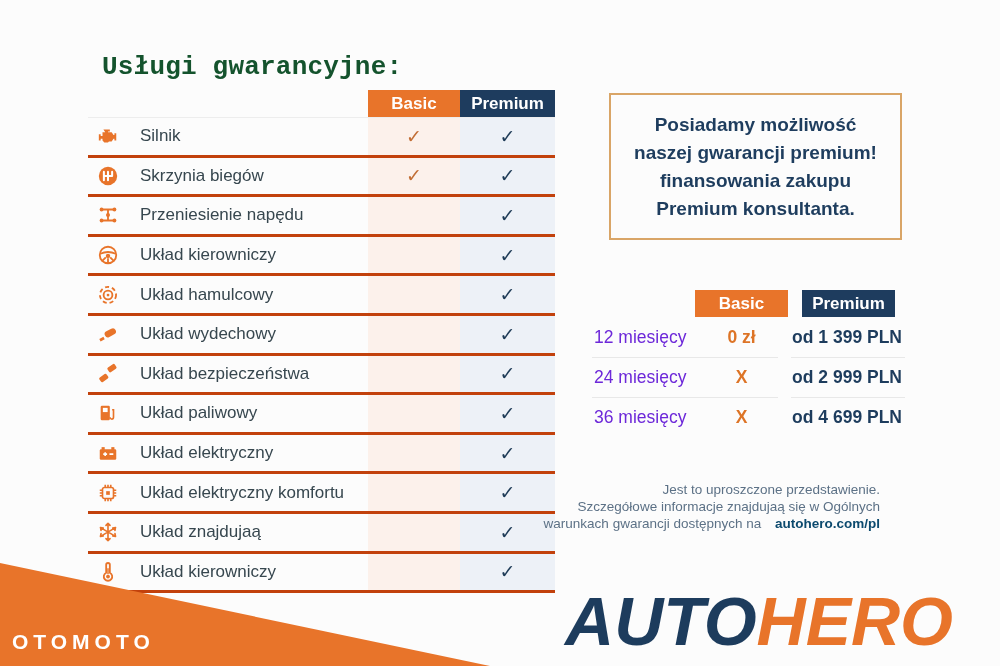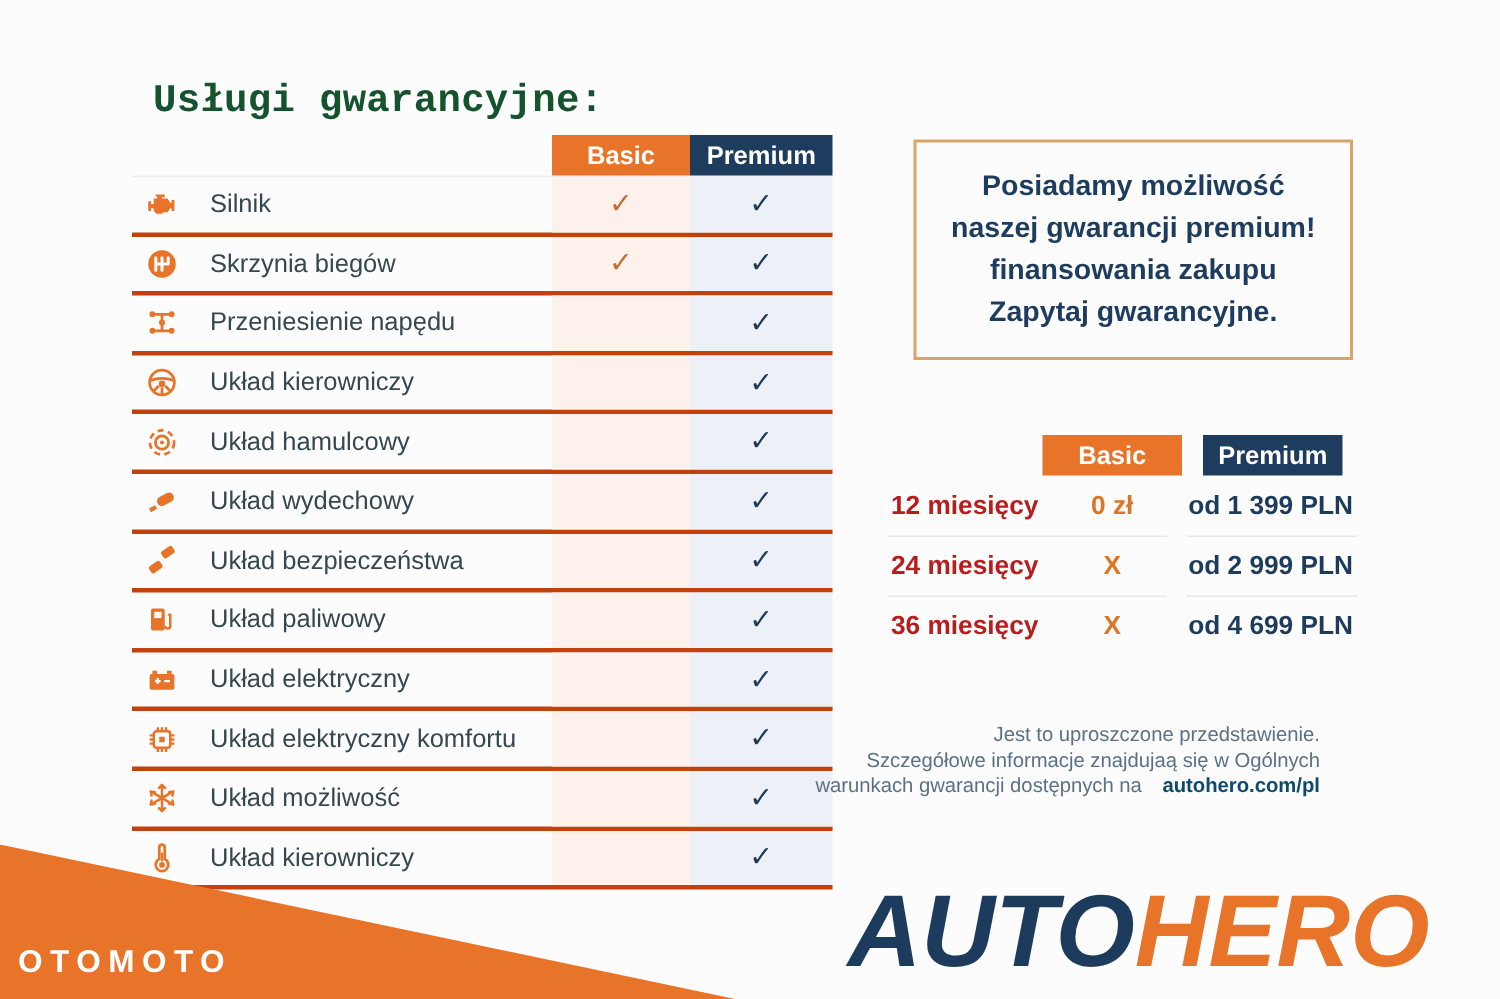--- a/index.html
+++ b/index.html
@@ -64,21 +64,21 @@
   .phprem{left:212px;width:93px;background:#1e3c5e;}
   .prow{position:relative;height:40px;}
   .prow:not(:first-child)::before{
     content:'';position:absolute;top:0;left:2px;width:186px;height:1px;background:#e8e8e8;
   }
   .prow:not(:first-child)::after{
     content:'';position:absolute;top:0;left:201px;right:0;height:1px;background:#e8e8e8;
   }
   .pperiod{
     position:absolute;left:4px;top:50%;transform:translateY(-50%);
-    font-size:17.5px;font-weight:bold;color:#b91c1c;white-space:nowrap;
+    font-size:17.5px;font-weight:normal;color:#6d28d9;white-space:nowrap;
   }
   .pbasic{
     position:absolute;left:105px;width:93px;top:50%;transform:translateY(-50%);
     text-align:center;font-size:17.5px;font-weight:bold;color:#dd7426;
   }
   .pprem{
     position:absolute;left:197px;width:115px;top:50%;transform:translateY(-50%);
     text-align:right;font-size:17.5px;font-weight:bold;color:#1d3c5d;white-space:nowrap;
   }
   
@@ -261,21 +261,21 @@
           <span class="cell cprem">
             <span class="chk nchk">✓</span>
           </span>
         </div>
         <div class="wrow">
           <span class="wicon">
             <svg viewBox="0 0 24 24" fill="none" stroke="#E8742A" stroke-width="1.8" stroke-linecap="round">
               <path d="M12 2.5v19M3.8 7.2l16.4 9.6M3.8 16.8l16.4-9.6M12 2.5l-2.2 2.2M12 2.5l2.2 2.2M12 21.5l-2.2-2.2M12 21.5l2.2-2.2M3.8 7.2l3 .6M3.8 7.2l.6 3M20.2 16.8l-3-.6M20.2 16.8l-.6-3M3.8 16.8l3-.6M3.8 16.8l.6-3M20.2 7.2l-3 .6M20.2 7.2l-.6 3"></path>
             </svg>
           </span>
-          <span class="wlabel">Układ możliwość</span>
+          <span class="wlabel">Układ znajdujaą</span>
           <span class="cell cbasic"></span>
           <span class="cell cprem">
             <span class="chk nchk">✓</span>
           </span>
         </div>
         <div class="wrow">
           <span class="wicon">
             <svg viewBox="0 0 24 24" fill="none" stroke="#E8742A" stroke-width="2">
               <path d="M10 4.2a2 2 0 014 0v8.6a4.6 4.6 0 11-4 0z"></path>
               <circle cx="12" cy="17" r="2.1" fill="#E8742A" stroke="none"></circle>
@@ -288,21 +288,21 @@
             <span class="chk nchk">✓</span>
           </span>
         </div>
       </div>
   </div>
 
   <div class="promo">
     <div class="promo-line">Posiadamy możliwość</div>
     <div class="promo-line">naszej gwarancji premium!</div>
     <div class="promo-line">finansowania zakupu</div>
-    <div class="promo-line">Zapytaj gwarancyjne.</div>
+    <div class="promo-line">Premium konsultanta.</div>
   </div>
 
   <div class="ptable">
     <div class="phead">
       <div class="ph phbasic">Basic</div>
       <div class="ph phprem">Premium</div>
     </div>
     <div>
         <div class="prow">
           <span class="pperiod">12 miesięcy</span>

